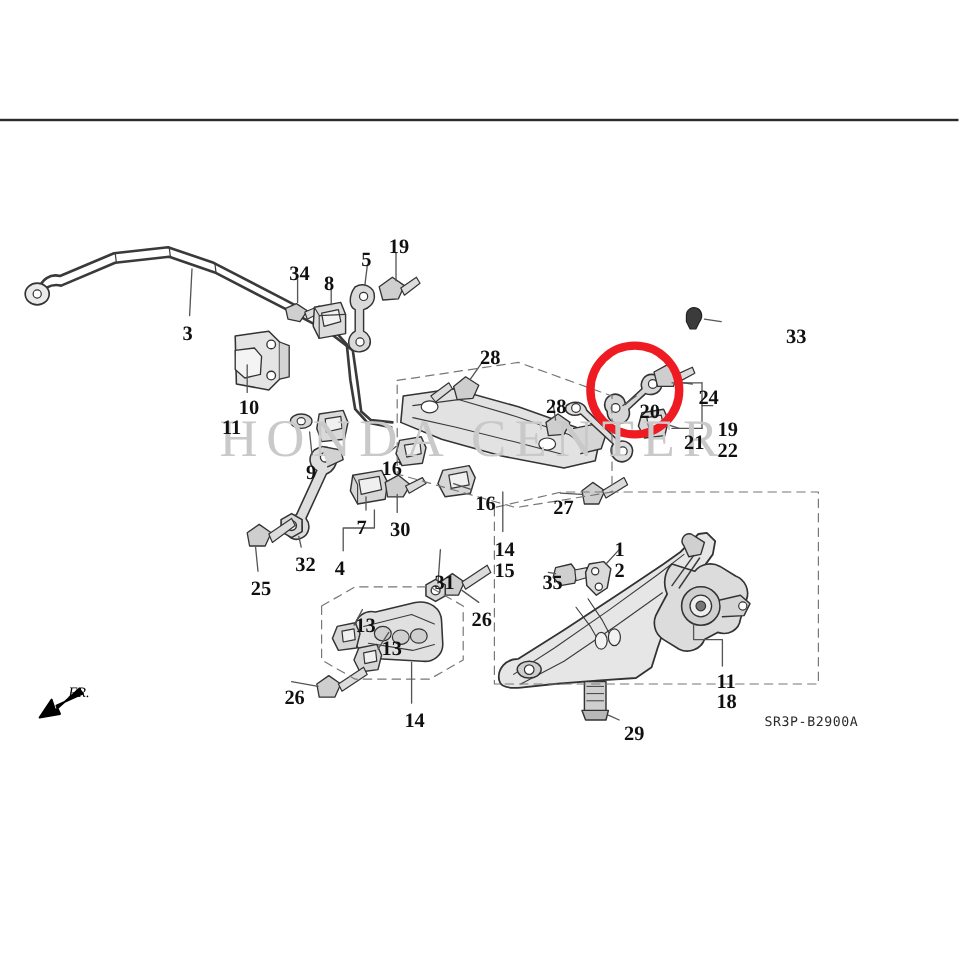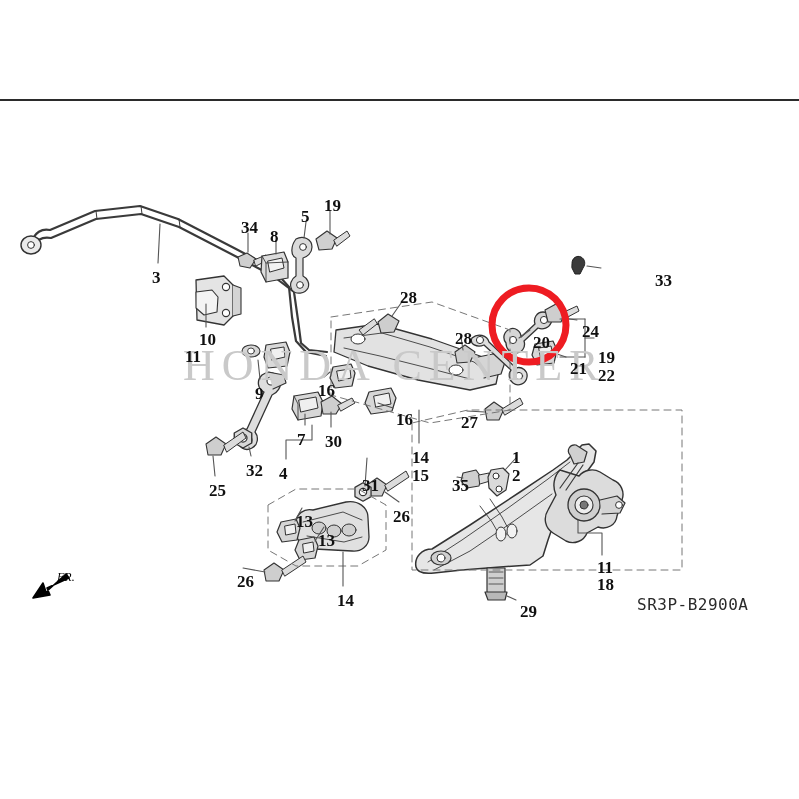--- a/index.html
+++ b/index.html
@@ -49,21 +49,21 @@
     font-size: 17px;
     color: #101010;
     line-height: 1;
     white-space: nowrap;
   }
   .partno {
     position: absolute;
     left: 637px;
     top: 595px;
     font-family: "DejaVu Sans Mono", monospace;
-    font-size: 16px;
+    font-size: 11px;
     letter-spacing: 0.5px;
     color: #2a2a2a;
     white-space: nowrap;
   }
   .fr-text {
     position: absolute;
     left: 57px;
     top: 570px;
     font-family: "Liberation Serif", serif;
     font-weight: normal;

